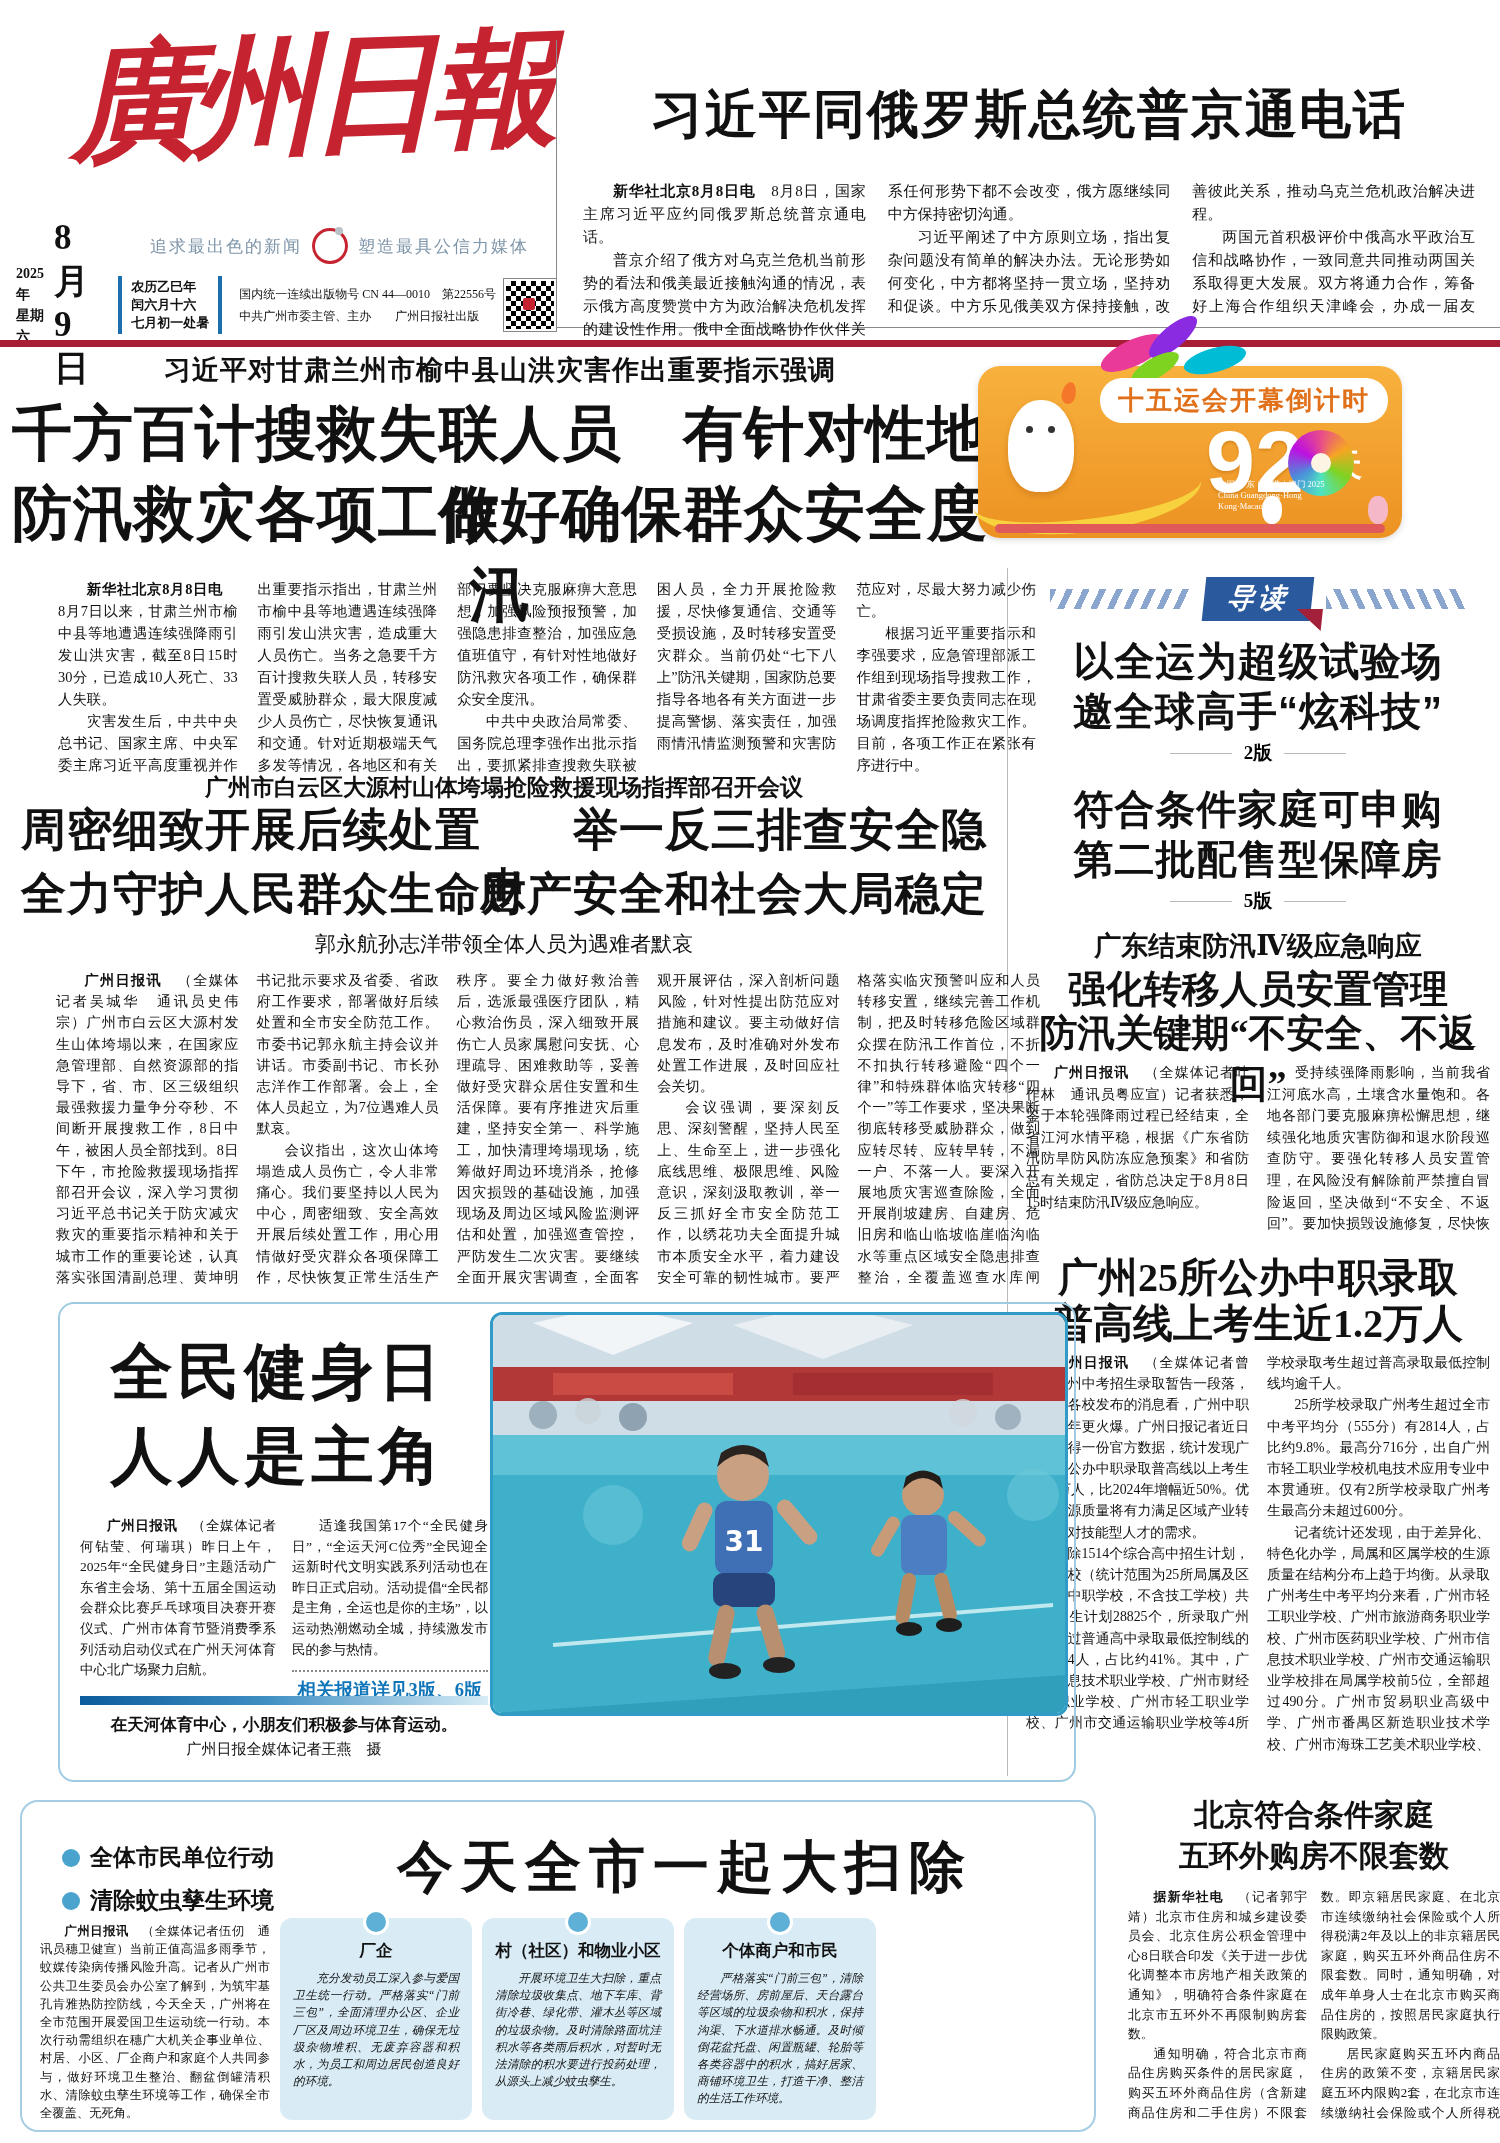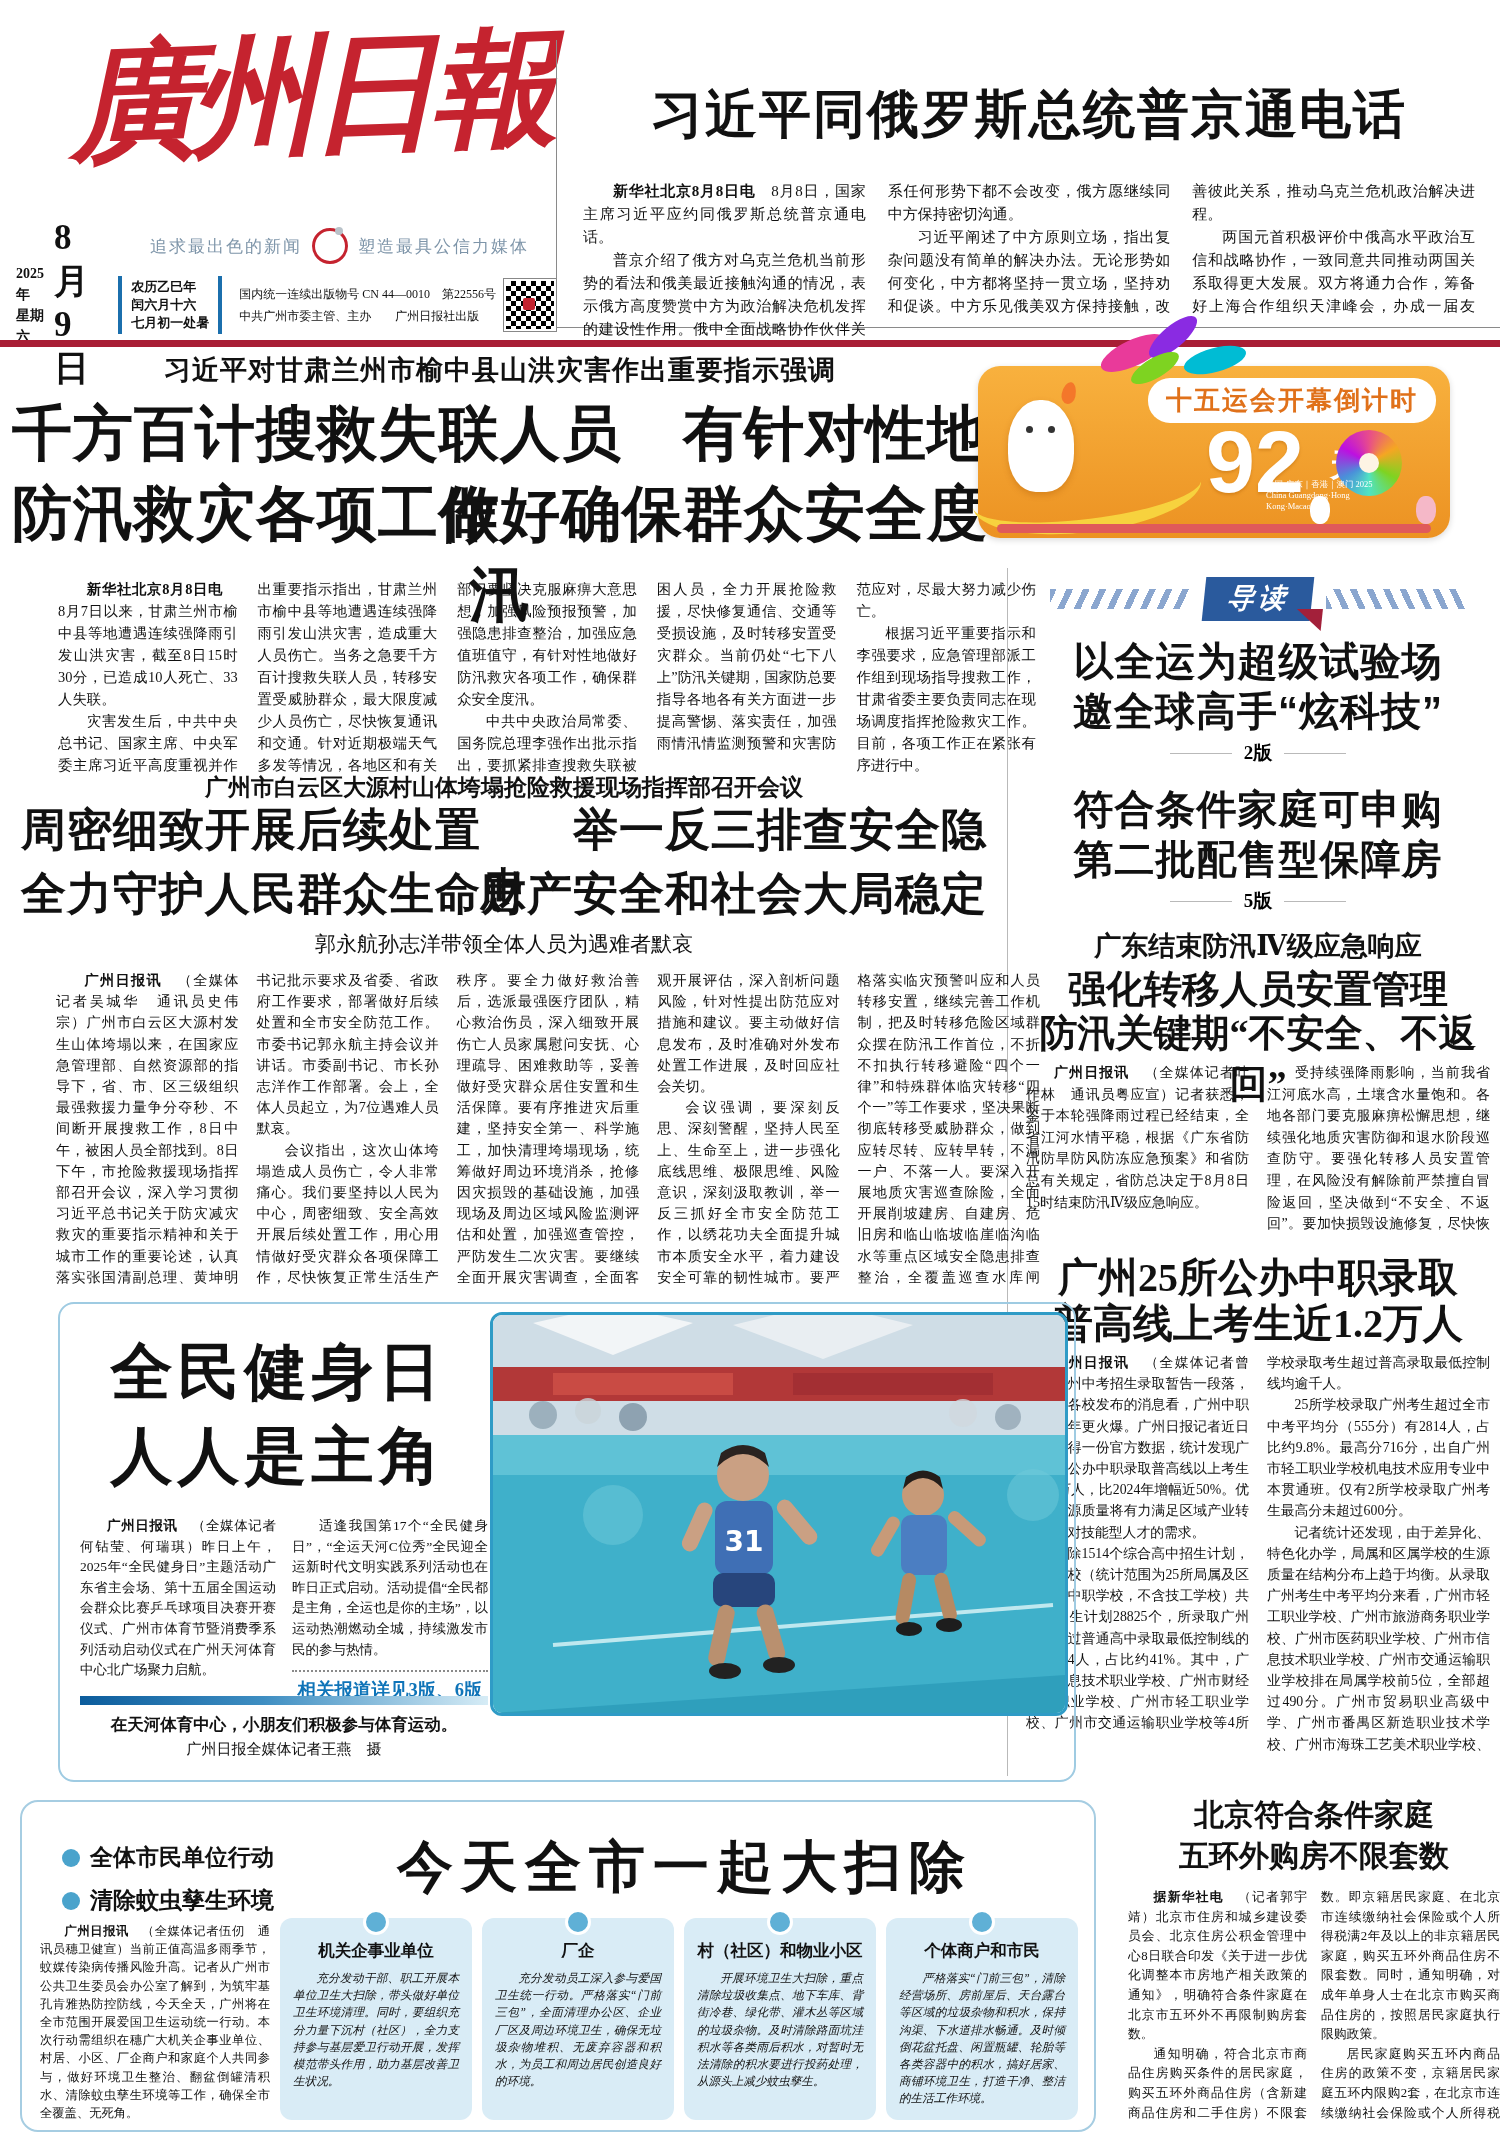--- a/index.html
+++ b/index.html
@@ -36,21 +36,21 @@
   .ts-body{margin:30px 26px 0 26px;height:172px;column-count:3;column-gap:22px;font-size:15px;line-height:23px;overflow:hidden;}
 
   
   #lead-kicker{left:0;top:352px;width:1000px;font-size:27px;font-weight:bold;letter-spacing:1px;}
   #lead-h1{left:0;top:394px;width:1000px;font-size:60px;font-weight:900;letter-spacing:1px;}
   #lead-h2{left:0;top:474px;width:1000px;font-size:60px;font-weight:900;letter-spacing:1px;}
   #lead-body{left:14px;top:578px;width:978px;height:198px;column-count:5;column-gap:20px;
     font-size:14.4px;line-height:22px;overflow:hidden;}
 
   
-  #countdown{left:978px;top:366px;width:472px;height:172px;border-radius:22px;
+  #countdown{left:978px;top:366px;width:424px;height:172px;border-radius:22px;
     background:linear-gradient(180deg,#f8b13e,#ec9222);box-shadow:0 2px 6px rgba(0,0,0,.15);}
   .cd-title{position:absolute;right:14px;top:12px;background:#fff;border-radius:22px;padding:5px 18px;
     color:#e0711a;font-size:26px;font-weight:900;font-family:"Liberation Sans",sans-serif;letter-spacing:2px;}
   .cd-days{position:absolute;left:228px;top:52px;color:#fff;font-size:88px;font-weight:900;line-height:88px;
     font-family:"Liberation Sans",sans-serif;text-shadow:0 2px 3px rgba(170,90,0,.35);}
   .cd-unit{position:absolute;left:352px;top:78px;color:#fff;font-size:32px;font-weight:900;}
   .cd-logo{position:absolute;right:48px;top:64px;width:66px;height:66px;border-radius:50%;
     background:conic-gradient(#e84c8b,#f5a623,#7ed321,#50e3c2,#4a90d9,#bd10e0,#e84c8b);}
   .cd-logo::after{content:"";position:absolute;left:23px;top:23px;width:20px;height:20px;border-radius:50%;background:#fdf4e4;}
   .cd-mini{position:absolute;right:54px;bottom:26px;color:#fff;font-size:8.5px;line-height:11px;width:130px;text-align:left;}
@@ -326,27 +326,20 @@
           <span>清除蚊虫孳生环境</span>
         </div>
     </div>
     <div id="cu-headline">今天全市一起大扫除</div>
     <div id="cu-intro">
       <p><b>广州日报讯</b><span>　（全媒体记者伍仞　通讯员穗卫健宣）当前正值高温多雨季节，蚊媒传染病传播风险升高。记者从广州市公共卫生委员会办公室了解到，为筑牢基孔肯雅热防控防线，今天全天，广州将在全市范围开展爱国卫生运动统一行动。本次行动需组织在穗广大机关企事业单位、村居、小区、厂企商户和家庭个人共同参与，做好环境卫生整治、翻盆倒罐清积水、清除蚊虫孳生环境等工作，确保全市全覆盖、无死角。</span></p>
     </div>
     <div id="cu-boxes">
       <div class="cu-box">
         <div class="cu-notch"></div>
-        <div class="cu-title">机关企事业单位</div>
-        <div class="cu-text">
-            <p>充分发动干部、职工开展本单位卫生大扫除，带头做好单位卫生环境清理。同时，要组织充分力量下沉村（社区），全力支持参与基层爱卫行动开展，发挥模范带头作用，助力基层改善卫生状况。</p>
-          </div>
-      </div>
-      <div class="cu-box">
-        <div class="cu-notch"></div>
         <div class="cu-title">厂企</div>
         <div class="cu-text">
             <p>充分发动员工深入参与爱国卫生统一行动。严格落实“门前三包”，全面清理办公区、企业厂区及周边环境卫生，确保无垃圾杂物堆积、无废弃容器和积水，为员工和周边居民创造良好的环境。</p>
           </div>
       </div>
       <div class="cu-box">
         <div class="cu-notch"></div>
         <div class="cu-title">村（社区）和物业小区</div>
         <div class="cu-text">
             <p>开展环境卫生大扫除，重点清除垃圾收集点、地下车库、背街冷巷、绿化带、灌木丛等区域的垃圾杂物。及时清除路面坑洼积水等各类雨后积水，对暂时无法清除的积水要进行投药处理，从源头上减少蚊虫孳生。</p>

